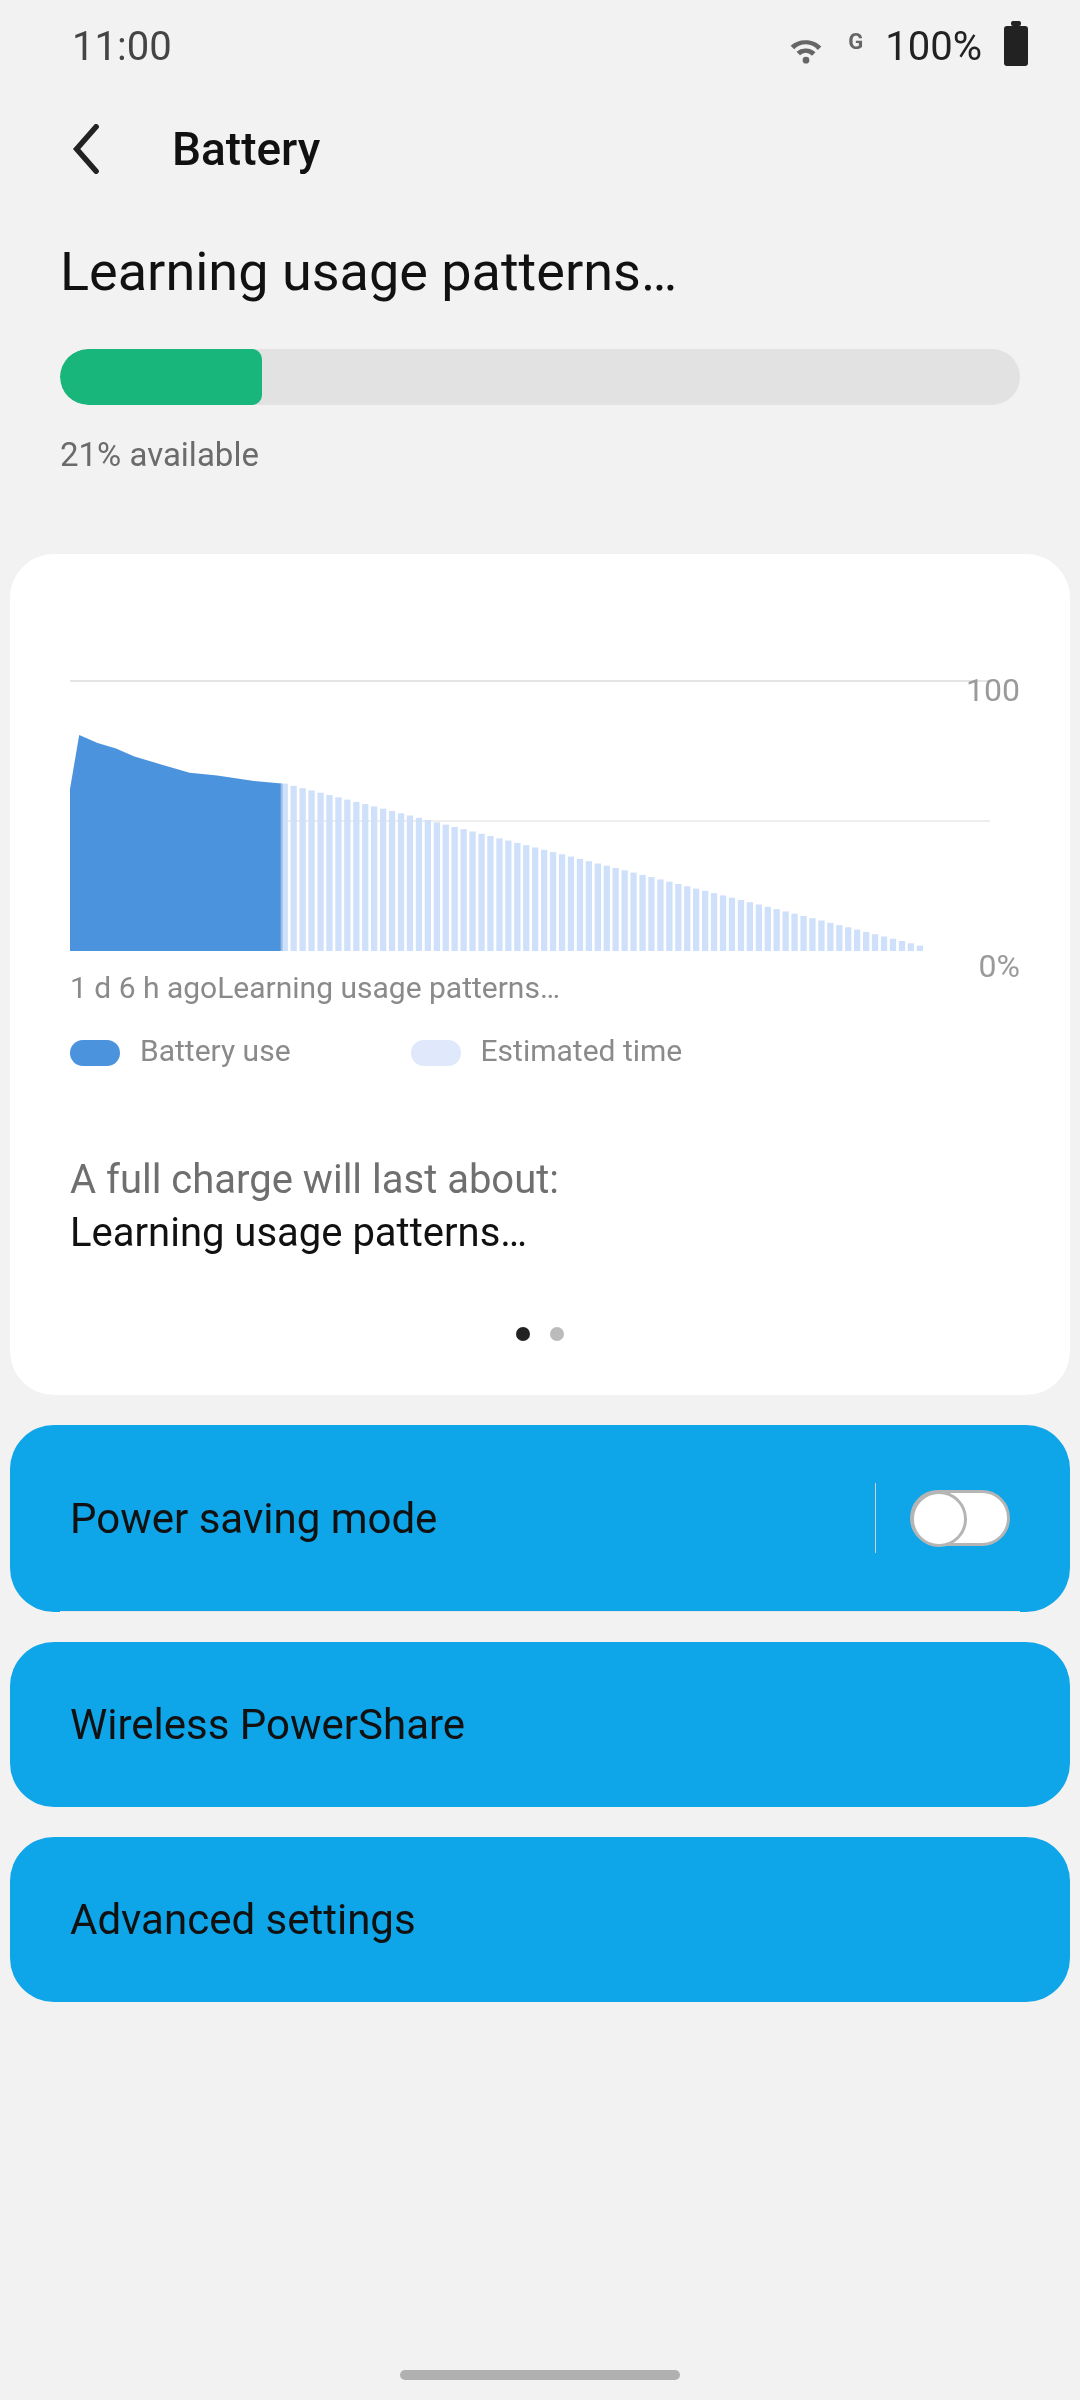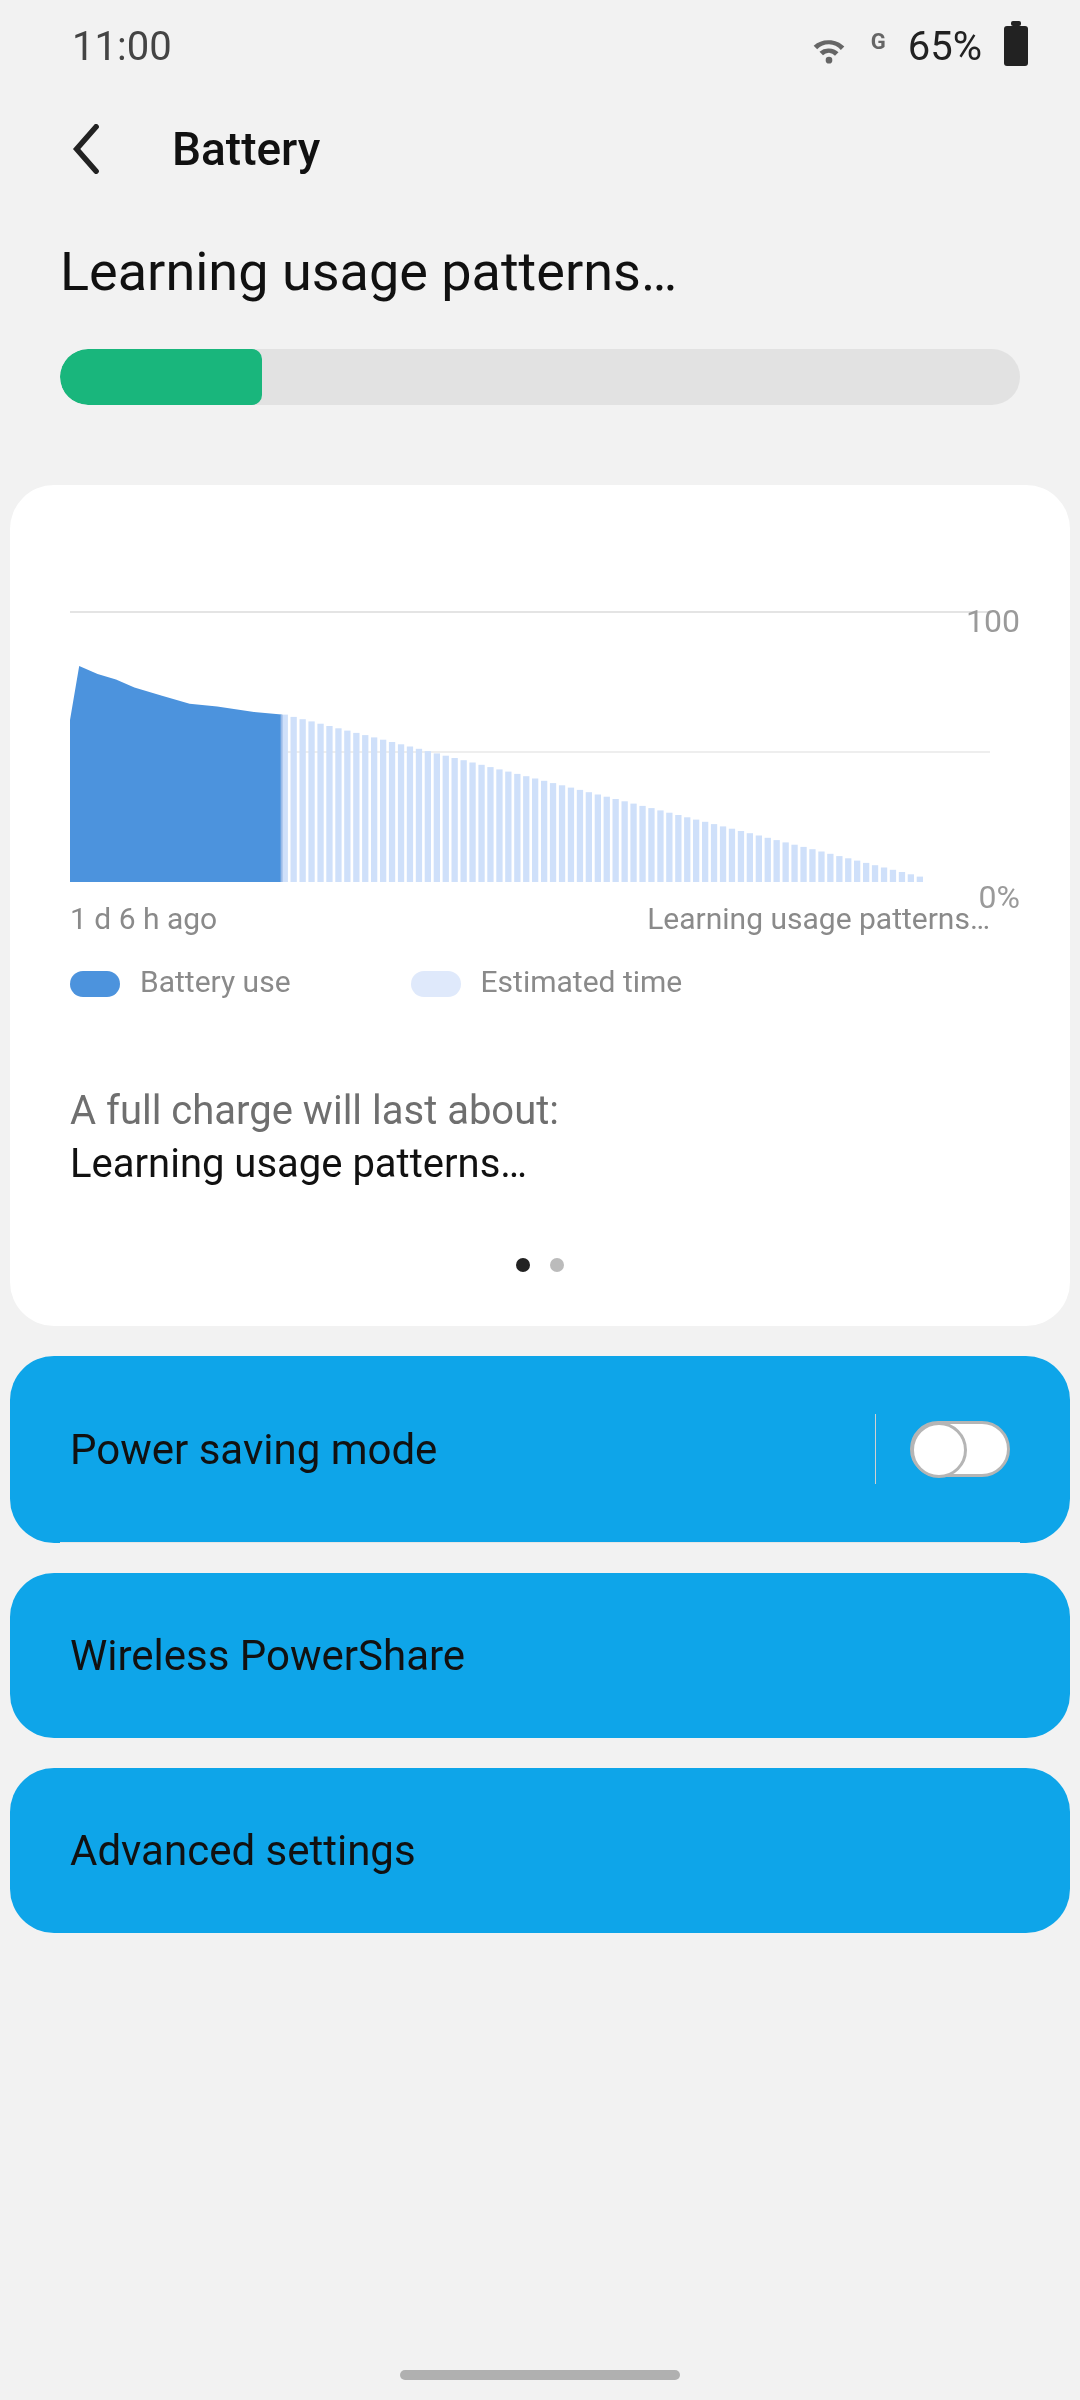--- a/index.html
+++ b/index.html
@@ -63,21 +63,21 @@
     margin: 30px 10px 30px 10px;
     padding: 54px 60px 50px 60px;
   }
   .card h2 { font-size:46px; font-weight:400; color:#111; }
 
   
   .chart-wrap { margin-top: 68px; position:relative; }
   .y100 { position:absolute; right:-10px; top:-5px; font-size:32px; color:#9a9a9a;}
   .y0   { position:absolute; right:-10px; bottom:20px; font-size:32px; color:#9a9a9a;}
   .chart-svg { width: 920px; height: 290px; display:block; }
-  .xlabels { display:flex; justify-content:space-between; font-size:30px; color:#8a8a8a; margin-top: 4px; width:920px;}
+  .xlabels { display:flex; font-size:30px; color:#8a8a8a; margin-top: 4px; width:920px;}
   .legend { display:flex; gap:120px; align-items:center; margin-top: 28px; font-size:30px; color:#8a8a8a;}
   .legend .pill { width:50px; height:26px; border-radius:13px; display:inline-block; margin-right:20px; vertical-align:middle;}
   .pill-blue  { background:#4c93dd;}
   .pill-light { background:#dfe9fb;}
 
   .est { margin-top: 88px; font-size:40px; }
   .est .line1 { color:#6f6f6f; }
   .est .line2 { color:#111; margin-top:6px;}
 
   .dots { text-align:center; margin-top: 70px; }
@@ -121,39 +121,40 @@
 </head>
 <body>
 
 <div class="status-bar">
   <span>11:00</span>
   <div class="status-right">
     <svg class="sb-wifi" viewBox="0 0 24 24">
       <path fill="#666" d="M12 18.5a2 2 0 110 4 2 2 0 010-4zm0-5c2.2 0 4.2.9 5.7 2.3l-2.1 2.1A5 5 0 0012 16a5 5 0 00-3.6 1.5l-2.1-2.1A8 8 0 0112 13.5zm0-5c3.6 0 6.8 1.4 9.2 3.8l-2.1 2.1A10 10 0 0012 11a10 10 0 00-7.1 2.9L2.8 11.8A13 13 0 0112 8.5z"></path>
     </svg>
     <span class="sb-g">G</span>
-    <span class="sb-pct">65%</span>
+    <span class="sb-pct">100%</span>
     <span class="sb-batt"></span>
   </div>
 </div>
 
 <div class="app-bar">
   <div class="back">
     <svg width="34" height="50" viewBox="0 0 24 36">
       <path d="M20 2 L6 18 L20 34" stroke="#222" stroke-width="4" fill="none" stroke-linecap="round"></path>
     </svg>
   </div>
   <div class="app-title">Battery</div>
 </div>
 
 <div class="hero">
   <div class="learning">Learning usage patterns…</div>
   <div class="prog-shell">
     <div class="prog-fill" style="width: 21%;"></div>
   </div>
+  <div class="avail">21% available</div>
 </div>
 
 <div class="card">
 
   <div class="chart-wrap">
     <span class="y100">100</span>
     <span class="y0">0%</span>
     <svg class="chart-svg" id="chart-svg" viewBox="0 0 920 290">
       <line x1="0" y1="5" x2="920" y2="5" stroke="#e4e4e4" stroke-width="2"></line>
       <line x1="0" y1="145" x2="920" y2="145" stroke="#eeeeee" stroke-width="2"></line>

